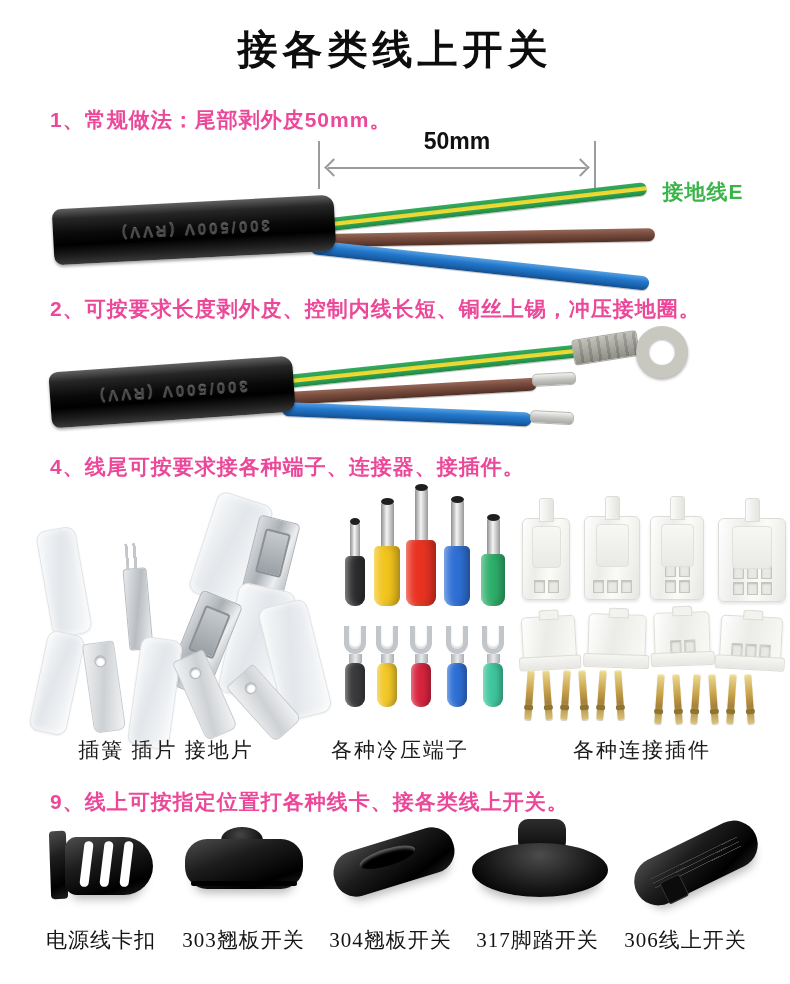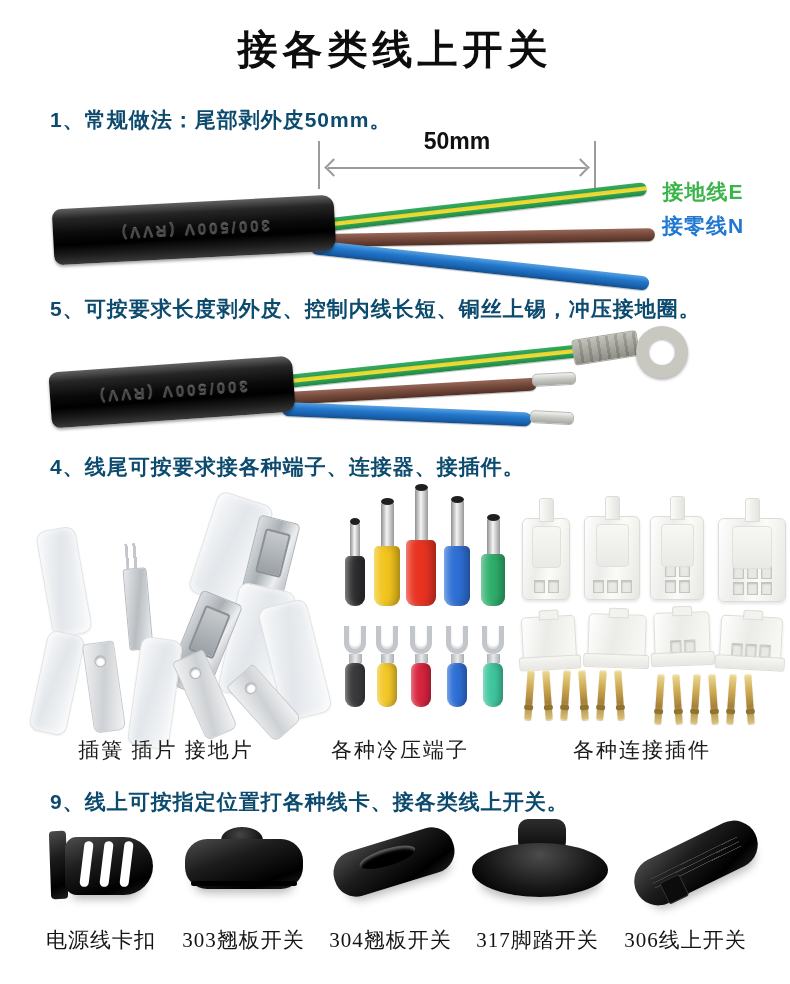--- a/index.html
+++ b/index.html
@@ -3,21 +3,21 @@
 <meta charset="utf-8">
 <style>
   html,body{margin:0;padding:0;background:#fff;}
   body{width:790px;height:984px;position:relative;overflow:hidden;
        font-family:"Liberation Sans","DejaVu Sans",sans-serif;color:#1a1a1a;}
   .abs{position:absolute;}
 
   
   .page-title{left:0;right:0;top:22px;text-align:center;font-size:40px;font-weight:700;
               letter-spacing:5px;color:#0d0d0d;}
-  .sec-head{left:50px;font-size:21px;font-weight:700;color:#0c4a6e;letter-spacing:1px;white-space:nowrap;}
+  .sec-head{left:50px;font-size:21px;font-weight:700;color:#ec4899;letter-spacing:1px;white-space:nowrap;}
   #h1{top:106px;}  #h2{top:295px;}  #h3{top:453px;}  #h4{top:788px;}
 
   
   .dim{left:318px;top:128px;width:278px;height:64px;}
   .dim-label{position:absolute;left:0;right:0;top:0;text-align:center;font-size:23px;font-weight:700;color:#111;}
   .dim-line{position:absolute;left:10px;right:10px;top:39px;height:2px;background:#9b9b9b;}
   .dim-tick{position:absolute;top:13px;width:2px;height:48px;background:#9b9b9b;}
   .tick-l{left:0;} .tick-r{right:0;}
   .dim-arrow{position:absolute;top:33px;width:11px;height:11px;}
   .arr-l{left:9px;border-left:2px solid #9b9b9b;border-bottom:2px solid #9b9b9b;transform:rotate(45deg);}
@@ -133,24 +133,23 @@
   <div class="wire wire-gy" style="left:268px;top:32px;width:336px;height:13px;transform:rotate(-6.5deg);"></div>
   <div class="wire wire-br" style="left:272px;top:46px;width:338px;height:13px;transform:rotate(-1deg);"></div>
   <div class="wire wire-bl" style="left:266px;top:52px;width:340px;height:14px;transform:rotate(6.2deg);"></div>
   <div class="sheath" style="left:8px;top:14px;width:282px;height:56px;transform:rotate(-3deg);">
     <span class="marking">300/500V (RVV)</span>
   </div>
 </div>
 
 <div class="abs wire-labels">
   <div class="wire-label" style="color: rgb(59, 180, 74);">接地线E</div>
-  <div class="wire-label" style="color: rgb(32, 120, 208);">接零线N</div>
-</div>
-
-<div class="abs sec-head" id="h2">5、可按要求长度剥外皮、控制内线长短、铜丝上锡，冲压接地圈。</div>
+</div>
+
+<div class="abs sec-head" id="h2">2、可按要求长度剥外皮、控制内线长短、铜丝上锡，冲压接地圈。</div>
 
 <div class="abs cable" style="left:40px;top:322px;width:700px;height:118px;">
   <div class="wire wire-gy" style="left:238px;top:54px;width:302px;height:13px;transform:rotate(-6deg);"></div>
   <div class="wire wire-br" style="left:245px;top:70px;width:252px;height:13px;transform:rotate(-3.3deg);"></div>
   <div class="wire wire-bl" style="left:242px;top:80px;width:250px;height:14px;transform:rotate(2.4deg);"></div>
   <div class="tin-tip" style="left:492px;top:52px;width:42px;transform:rotate(-3deg);"></div>
   <div class="tin-tip" style="left:490px;top:88px;width:42px;transform:rotate(3deg);"></div>
   <div class="crimp" style="left:533px;top:18px;width:64px;height:24px;transform:rotate(-9deg);"></div>
   <div class="ring" style="left:596px;top:4px;width:26px;height:26px;"></div>
   <div class="sheath" style="left:10px;top:42px;width:244px;height:56px;transform:rotate(-4deg);">

